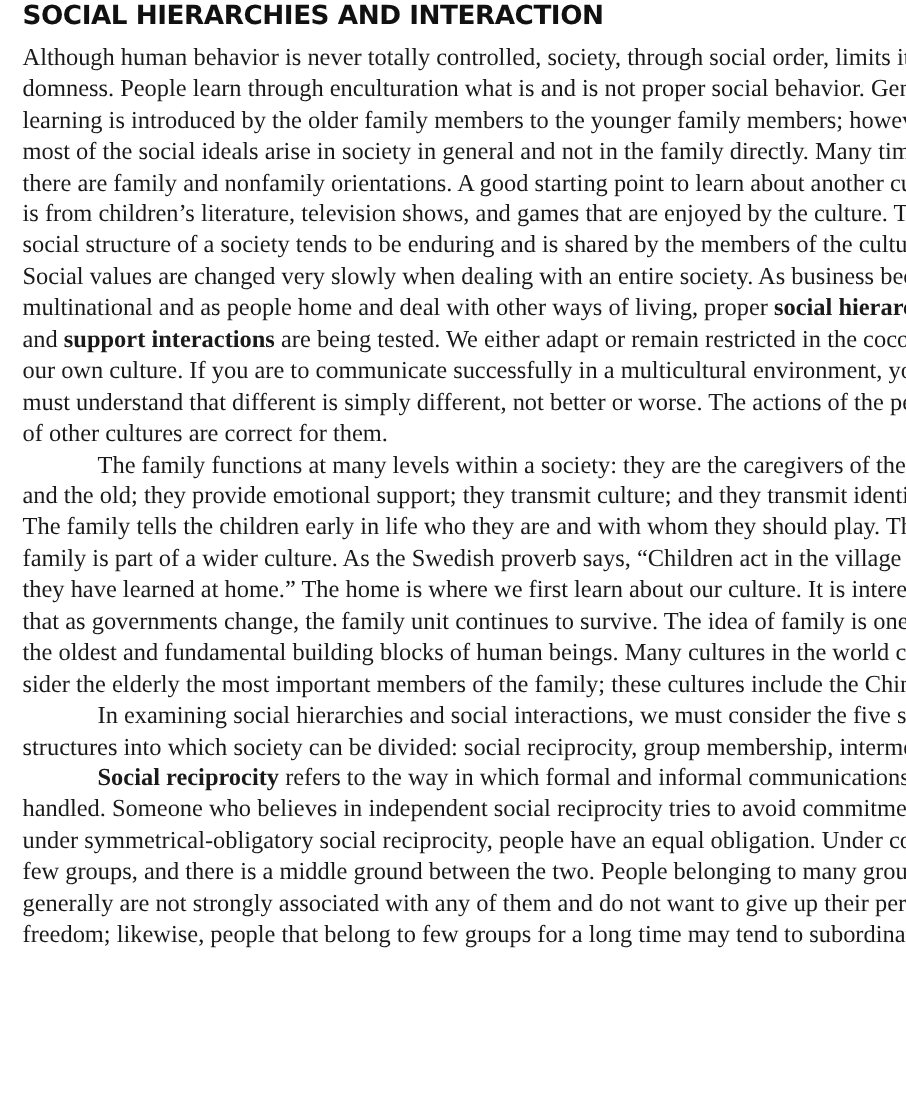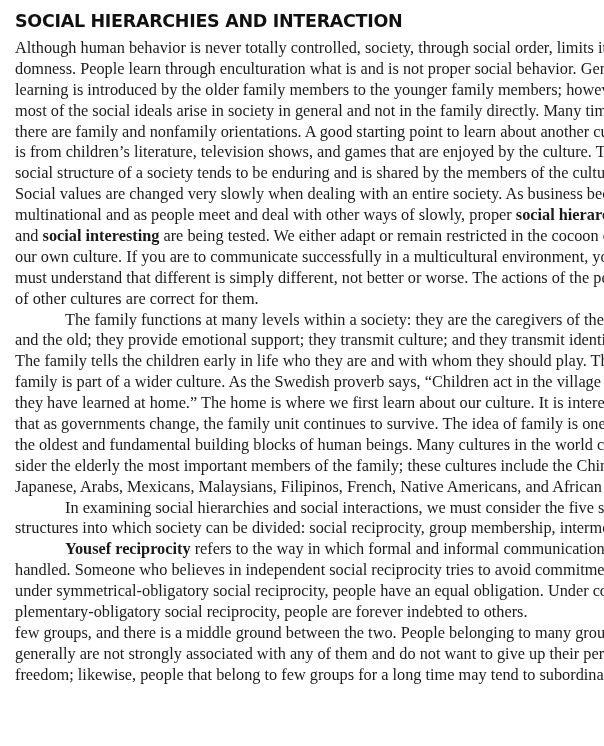--- a/index.html
+++ b/index.html
@@ -4,21 +4,20 @@
 <style>
   html, body { margin: 0; padding: 0; background: #ffffff; }
   body { width: 604px; height: 746px; overflow: hidden; position: relative; }
   .page { position: absolute; left: 15px; top: 0; width: 584px; color: #1a1a1a; }
   .heading {
     font-family: "DejaVu Sans", sans-serif;
     font-weight: bold;
     font-size: 17.5px;
     letter-spacing: -0.3px;
     margin: 0;
-    padding-top: 10px;
     height: 28px;
     line-height: 22px;
     color: #111;
   }
   .body {
     font-family: "Liberation Serif", serif;
     font-size: 16.3px;
     line-height: 20.9px;
     margin-top: 0;
   }
@@ -42,46 +41,44 @@
   <div class="body" id="body">
       <div>
         <span class="line"><span>Although human behavior is never totally controlled, society, through social order, limits its ran-</span></span>
         <span class="line"><span>domness. People learn through enculturation what is and is not proper social behavior. Generally,</span></span>
         <span class="line"><span>learning is introduced by the older family members to the younger family members; however,</span></span>
         <span class="line"><span>most of the social ideals arise in society in general and not in the family directly. Many times,</span></span>
         <span class="line"><span>there are family and nonfamily orientations. A good starting point to learn about another culture</span></span>
         <span class="line"><span>is from children’s literature, television shows, and games that are enjoyed by the culture. The</span></span>
         <span class="line"><span>social structure of a society tends to be enduring and is shared by the members of the culture.</span></span>
         <span class="line"><span>Social values are changed very slowly when dealing with an entire society. As business becomes</span></span>
-        <span class="line"><span>multinational and as people meet and deal with other ways of slowly, proper </span><span class="seg-bold">social hierarchies</span></span>
-        <span class="line"><span>and </span><span class="seg-bold">social interesting</span><span> are being tested. We either adapt or remain restricted in the cocoon of</span></span>
+        <span class="line"><span>multinational and as people home and deal with other ways of living, proper </span><span class="seg-bold">social hierarchies</span></span>
+        <span class="line"><span>and </span><span class="seg-bold">support interactions</span><span> are being tested. We either adapt or remain restricted in the cocoon of</span></span>
         <span class="line"><span>our own culture. If you are to communicate successfully in a multicultural environment, you</span></span>
         <span class="line"><span>must understand that different is simply different, not better or worse. The actions of the people</span></span>
         <span class="line last"><span>of other cultures are correct for them.</span></span>
       </div>
       <div>
         <span class="line indent"><span>The family functions at many levels within a society: they are the caregivers of the young</span></span>
         <span class="line"><span>and the old; they provide emotional support; they transmit culture; and they transmit identity.</span></span>
         <span class="line"><span>The family tells the children early in life who they are and with whom they should play. The</span></span>
         <span class="line"><span>family is part of a wider culture. As the Swedish proverb says, “Children act in the village as</span></span>
         <span class="line"><span>they have learned at home.” The home is where we first learn about our culture. It is interesting</span></span>
         <span class="line"><span>that as governments change, the family unit continues to survive. The idea of family is one of</span></span>
         <span class="line"><span>the oldest and fundamental building blocks of human beings. Many cultures in the world con-</span></span>
         <span class="line"><span>sider the elderly the most important members of the family; these cultures include the Chinese,</span></span>
-        <span class="line"><span>Japanese, Arabs, Mexicans, Malaysians, Filipinos, French, Native Americans, and African</span></span>
       </div>
       <div>
         <span class="line indent"><span>In examining social hierarchies and social interactions, we must consider the five sets of</span></span>
         <span class="line"><span>structures into which society can be divided: social reciprocity, group membership, intermediar-</span></span>
       </div>
       <div>
-        <span class="line indent"><span class="seg-bold">Yousef reciprocity</span><span> refers to the way in which formal and informal communications are</span></span>
+        <span class="line indent"><span class="seg-bold">Social reciprocity</span><span> refers to the way in which formal and informal communications are</span></span>
         <span class="line"><span>handled. Someone who believes in independent social reciprocity tries to avoid commitment;</span></span>
         <span class="line"><span>under symmetrical-obligatory social reciprocity, people have an equal obligation. Under com-</span></span>
-        <span class="line last"><span>plementary-obligatory social reciprocity, people are forever indebted to others.</span></span>
       </div>
       <div>
         <span class="line"><span>few groups, and there is a middle ground between the two. People belonging to many groups</span></span>
         <span class="line"><span>generally are not strongly associated with any of them and do not want to give up their personal</span></span>
         <span class="line"><span>freedom; likewise, people that belong to few groups for a long time may tend to subordinate</span></span>
       </div>
     </div>
 </div>
 
 </body></html>

